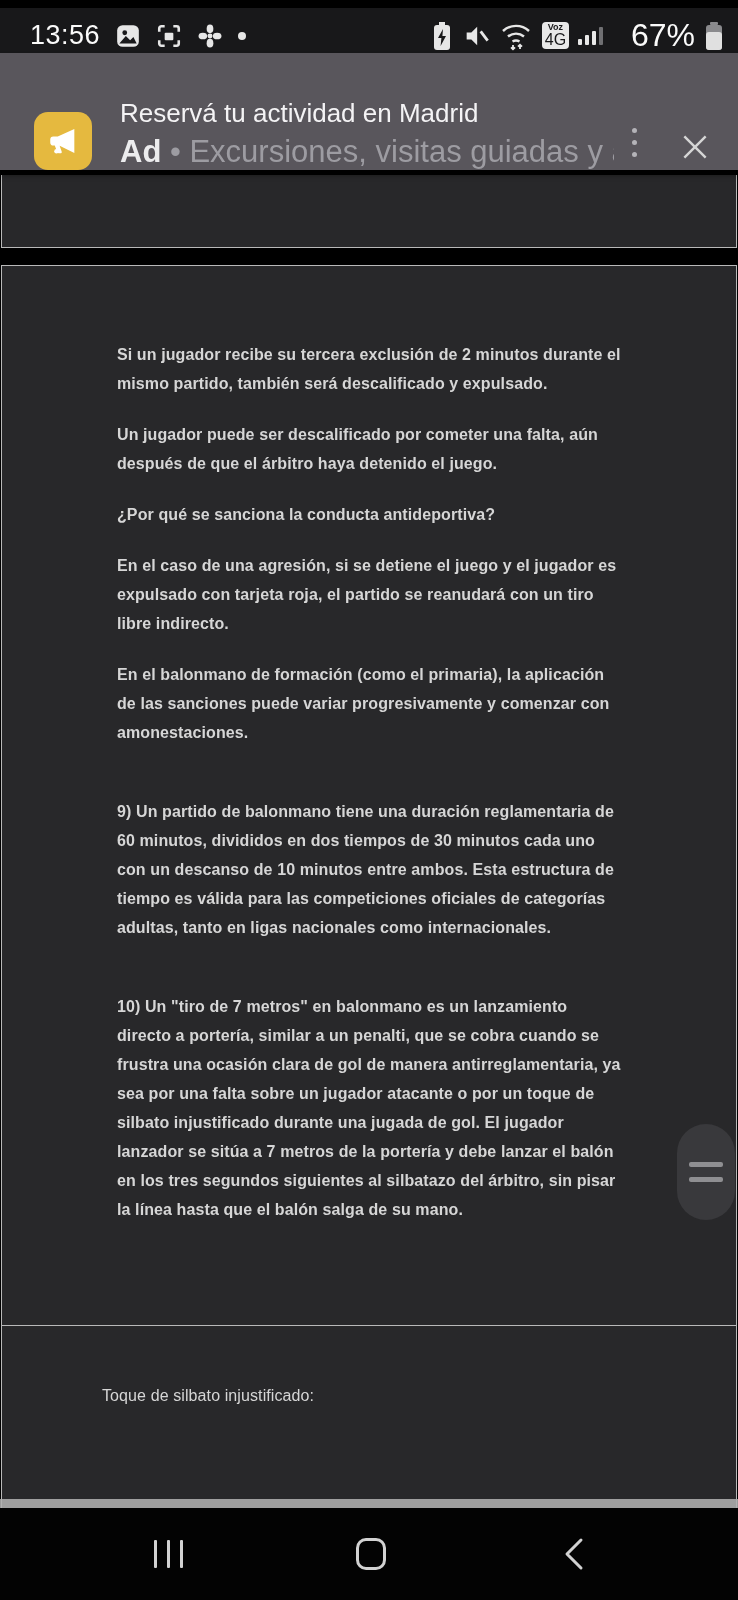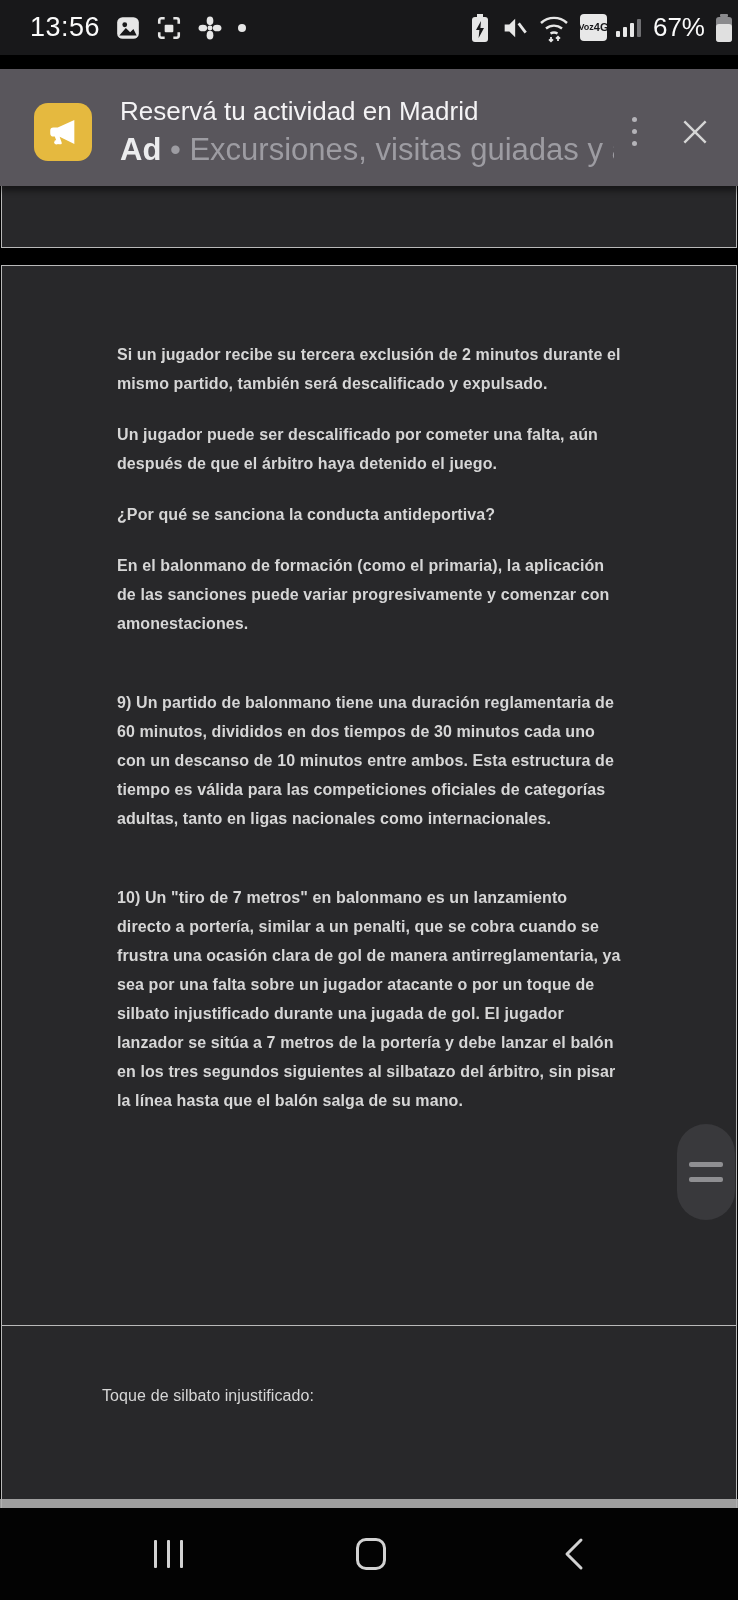--- a/index.html
+++ b/index.html
@@ -1,41 +1,41 @@
 <!DOCTYPE html>
 <html><head>
 <meta charset="utf-8">
 <style>
   * { box-sizing: border-box; margin: 0; padding: 0; }
   html,body { background:#000; }
   body { font-family: "Liberation Sans", sans-serif; }
   #screen { position:relative; width:738px; height:1600px; overflow:hidden; background:#000; margin:0 auto; }
 
   
-  .status-bar { position:absolute; top:0; left:0; width:738px; height:55px;
+  .status-bar { position:absolute; top:8px; left:0; width:738px; height:55px;
     background:#18181a; display:flex; align-items:center; justify-content:space-between;
-    padding:0 4px 0 30px; color:#f2f2f2; }
+    padding:0 14px 0 30px; color:#f2f2f2; }
   .sb-left { display:flex; align-items:center; gap:15px; }
   .sb-right { display:flex; align-items:center; gap:9px; }
   .sb-time { font-size:27px; letter-spacing:0.5px; color:#fafafa; }
   .sb-ico { display:flex; align-items:center; justify-content:center; }
   .sb-dot { width:8px; height:8px; border-radius:50%; background:#e6e6e6; }
-  .sb-pct { font-size:26px; color:#fafafa; margin-left:3px; }
+  .sb-pct { font-size:32px; color:#fafafa; margin-left:19px; }
   .volte { width:27px; height:27px; background:#e8e8e8; border-radius:4px; color:#18181a;
-    display:flex; flex-direction:row; align-items:center; justify-content:center; line-height:1; }
+    display:flex; flex-direction:column; align-items:center; justify-content:center; line-height:1; }
   .volte .v1 { font-size:9px; font-weight:bold; }
-  .volte .v2 { font-size:11px; font-weight:bold; }
+  .volte .v2 { font-size:16px; font-weight:normal; }
   .sigbars { display:flex; align-items:flex-end; gap:3px; height:18px; }
   .sigbars i { display:block; width:4px; background:#e8e8e8; border-radius:1px; }
   .sigbars i:nth-child(1){height:6px;} .sigbars i:nth-child(2){height:10px;}
   .sigbars i:nth-child(3){height:14px;} .sigbars i:nth-child(4){height:18px; background:#6f6f72;}
 
   
-  .ad-banner { position:absolute; top:69px; left:0; width:738px; height:117px;
-    background:#59565c; display:flex; align-items:center; padding:8px 20px 0 34px; cursor:pointer;
+  .ad-banner { position:absolute; top:53px; left:0; width:738px; height:117px;
+    background:#59565c; display:flex; align-items:flex-end; padding:8px 20px 0 34px; cursor:pointer;
     box-shadow:0 5px 6px rgba(0,0,0,0.45); z-index:5; }
   .ad-icon { width:58px; height:58px; border-radius:14px; background:#e5b93f; flex:0 0 auto;
     display:flex; align-items:center; justify-content:center; }
   .ad-texts { margin-left:28px; flex:1 1 auto; min-width:0; }
   .ad-title { font-size:26px; color:#f4f3f5; line-height:1.25; white-space:nowrap; overflow:hidden; }
   .ad-sub { font-size:31px; color:#9d9ca2; margin-top:5px; white-space:nowrap; overflow:hidden; }
   .ad-sub .ad-label { color:#ececee; font-weight:bold; }
   .ad-kebab { width:40px; height:56px; display:flex; flex-direction:column; align-items:center;
     justify-content:center; gap:7px; cursor:pointer; flex:0 0 auto; margin-right:18px; }
   .ad-kebab i { width:5px; height:5px; border-radius:50%; background:#b4b3b8; display:block; }
@@ -173,20 +173,21 @@
   </div>
 
   <div class="doc-area">
 
     <div class="page page-partial"></div>
 
     <div class="page page-main doc-text">
       <p>Si un jugador recibe su tercera exclusión de 2 minutos durante el mismo partido, también será descalificado y expulsado.</p>
       <p>Un jugador puede ser descalificado por cometer una falta, aún después de que el árbitro haya detenido el juego.</p>
       <p>¿Por qué se sanciona la conducta antideportiva?</p>
+      <p>En el caso de una agresión, si se detiene el juego y el jugador es expulsado con tarjeta roja, el partido se reanudará con un tiro libre indirecto.</p>
       <p>En el balonmano de formación (como el primaria), la aplicación de las sanciones puede variar progresivamente y comenzar con amonestaciones.</p>
       <p class="gap-before">9) Un partido de balonmano tiene una duración reglamentaria de 60 minutos, divididos en dos tiempos de 30 minutos cada uno con un descanso de 10 minutos entre ambos. Esta estructura de tiempo es válida para las competiciones oficiales de categorías adultas, tanto en ligas nacionales como internacionales.</p>
       <p class="gap-before">10) Un "tiro de 7 metros" en balonmano es un lanzamiento directo a portería, similar a un penalti, que se cobra cuando se frustra una ocasión clara de gol de manera antirreglamentaria, ya sea por una falta sobre un jugador atacante o por un toque de silbato injustificado durante una jugada de gol. El jugador lanzador se sitúa a 7 metros de la portería y debe lanzar el balón en los tres segundos siguientes al silbatazo del árbitro, sin pisar la línea hasta que el balón salga de su mano.</p>
 
     </div>
 
     <div class="page page-third doc-text">
       <p>Toque de silbato injustificado:</p>
 
     </div>

